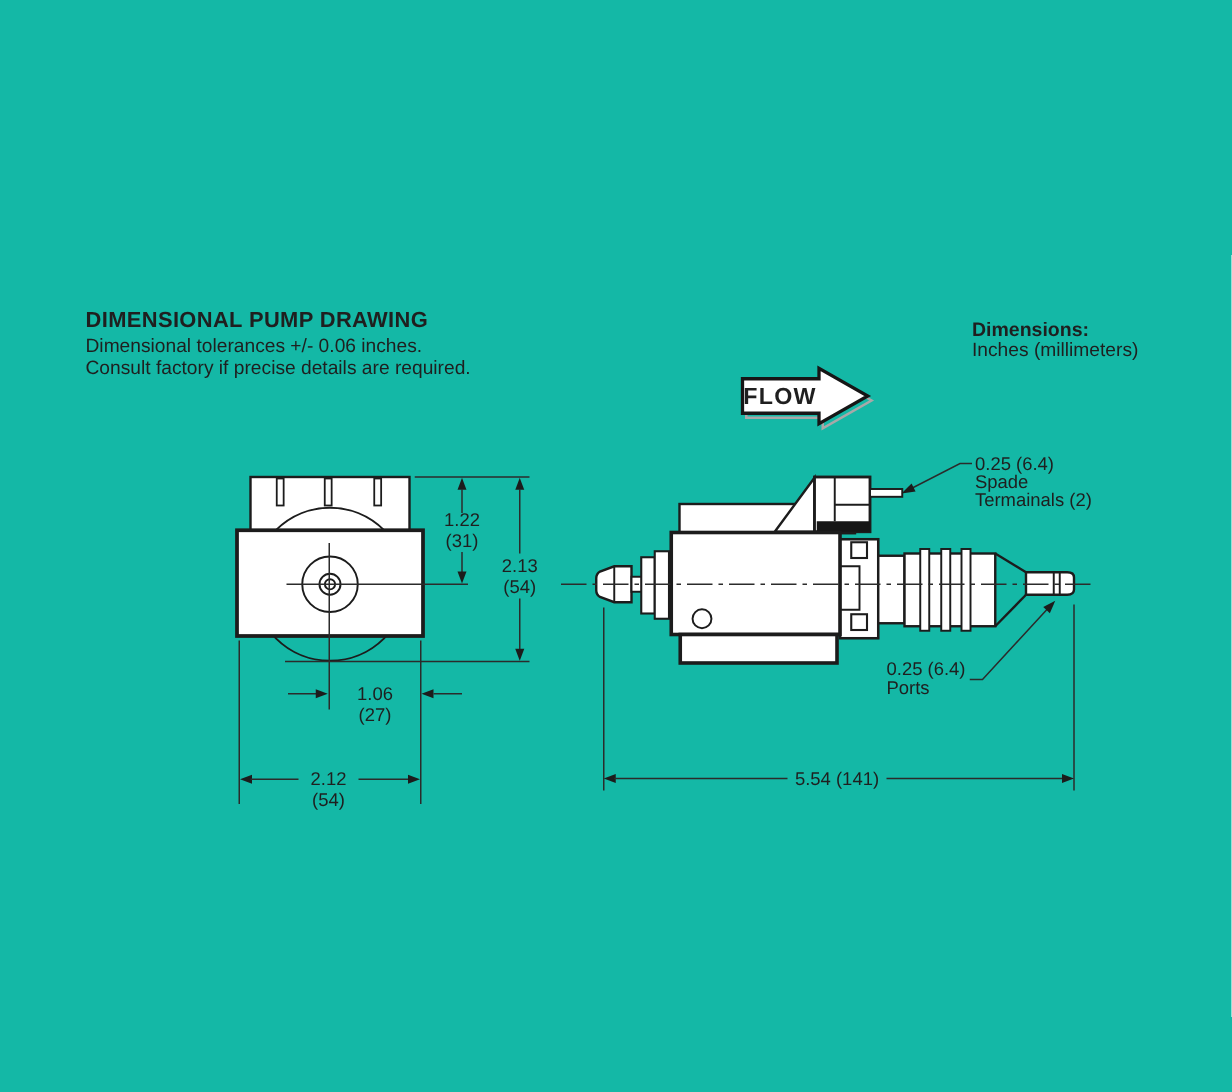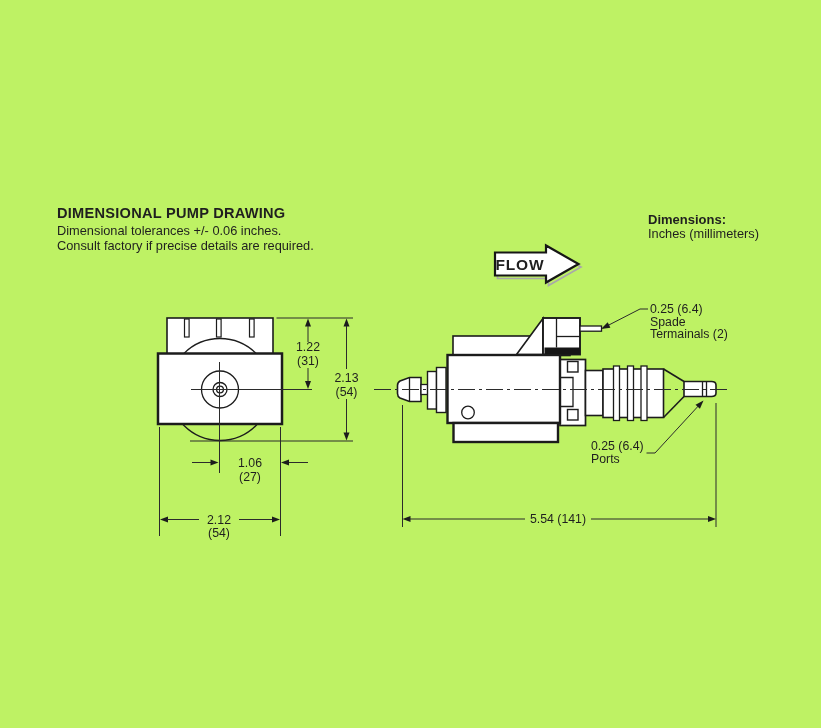--- a/index.html
+++ b/index.html
@@ -1,16 +1,16 @@
 <!DOCTYPE html>
 <html><head>
 <meta charset="utf-8">
 <style>
   html,body{margin:0;padding:0;background:#ffffff;}
-  .page{position:relative;width:821px;height:728px;background:#bef264;overflow:hidden;
+  .page{position:relative;width:821px;height:728px;background:#14b8a6;overflow:hidden;
         font-family:"Liberation Sans", sans-serif;}
   svg{position:absolute;left:0;top:0;}
   
   .outline{fill:#ffffff;stroke:#1c1c1c;stroke-width:1.6;stroke-linejoin:miter;}
   .outline-thick{fill:#ffffff;stroke:#1c1c1c;stroke-width:2.5;stroke-linejoin:miter;}
   .edge{fill:none;stroke:#1c1c1c;stroke-width:1.6;}
   .edge-light{fill:none;stroke:#1c1c1c;stroke-width:1.3;}
   .thin{fill:none;stroke:#2b2b2b;stroke-width:1;}
   .center{fill:none;stroke:#2b2b2b;stroke-width:1;}
   .shadow{fill:none;stroke:#a8a8a8;stroke-width:1.7;}

